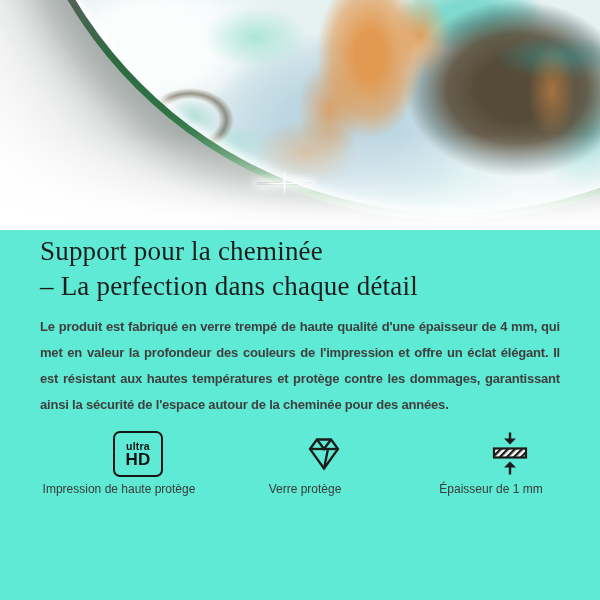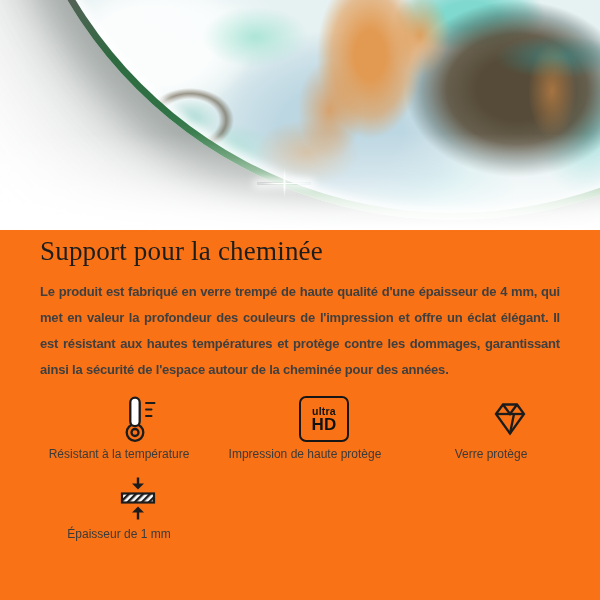--- a/index.html
+++ b/index.html
@@ -1,16 +1,16 @@
 <!DOCTYPE html>
 <html><head>
 <meta charset="utf-8">
 <style>
   html,body{margin:0;padding:0;background:#fff;}
-  .page{position:relative;width:600px;height:600px;background:#f97316;overflow:hidden;
+  .page{position:relative;width:600px;height:600px;background:#5eead4;overflow:hidden;
         font-family:"Liberation Sans",sans-serif;}
 
   
   .hero{position:relative;width:600px;height:230px;overflow:hidden;background:#fff;}
   .glass-outer{position:absolute;left:5px;top:-676px;width:896px;height:896px;border-radius:50%;
     background:linear-gradient(to bottom,
       #5a615a 74%, #2e6a40 82%, #2f7245 88%, #4f8f5f 93%, #9ac7a2 97%, #dcecdc 100%);
     box-shadow:-22px 28px 38px -6px rgba(92,105,100,0.42),
                -55px 75px 110px -28px rgba(92,105,100,0.28);}
   .glass-inner{position:absolute;inset:7px;border-radius:50%;
@@ -72,37 +72,26 @@
 <div class="page">
 
   <div class="hero">
     <div class="glass-outer">
       <div class="glass-inner"></div>
     </div>
     <div class="hero-fade"></div>
     <div class="sparkle"></div>
   </div>
 
-  <h1><span>Support pour la cheminée</span><br></h1>
+  <h1><span>Support pour la cheminée</span><br><span>– La perfection dans chaque détail</span></h1>
 
   <p class="desc">Le produit est fabriqué en verre trempé de haute qualité d'une épaisseur de 4 mm, qui met en valeur la profondeur des couleurs de l'impression et offre un éclat élégant. Il est résistant aux hautes températures et protège contre les dommages, garantissant ainsi la sécurité de l'espace autour de la cheminée pour des années.</p>
 
   <div class="features">
 
-    <div class="feature">
-      <div class="icon-box">
-        <svg class="ic" width="44" height="48" viewBox="0 0 44 48">
-          <circle cx="19" cy="37.5" r="8.3"></circle>
-          <rect x="14.3" y="2.6" width="9.4" height="28.5" rx="4.7" fill="#fff"></rect>
-          <circle cx="19" cy="37.5" r="3.5"></circle>
-          <path d="M30 8 H38.5 M30 14.5 H35.5 M30 21 H35.5" stroke-linecap="round" stroke-width="2"></path>
-        </svg>
-      </div>
-      <div class="feature-label">Résistant à la température</div>
-    </div>
 
     <div class="feature">
       <div class="icon-box">
         <div class="uhd">
           <span class="u">ultra</span>
           <span class="h">HD</span>
         </div>
       </div>
       <div class="feature-label">Impression de haute protège</div>
     </div>

